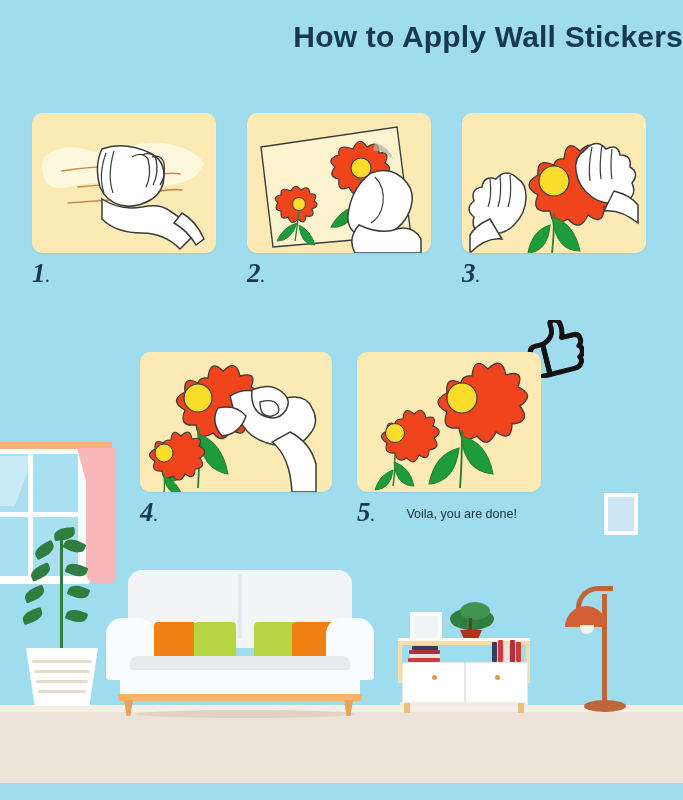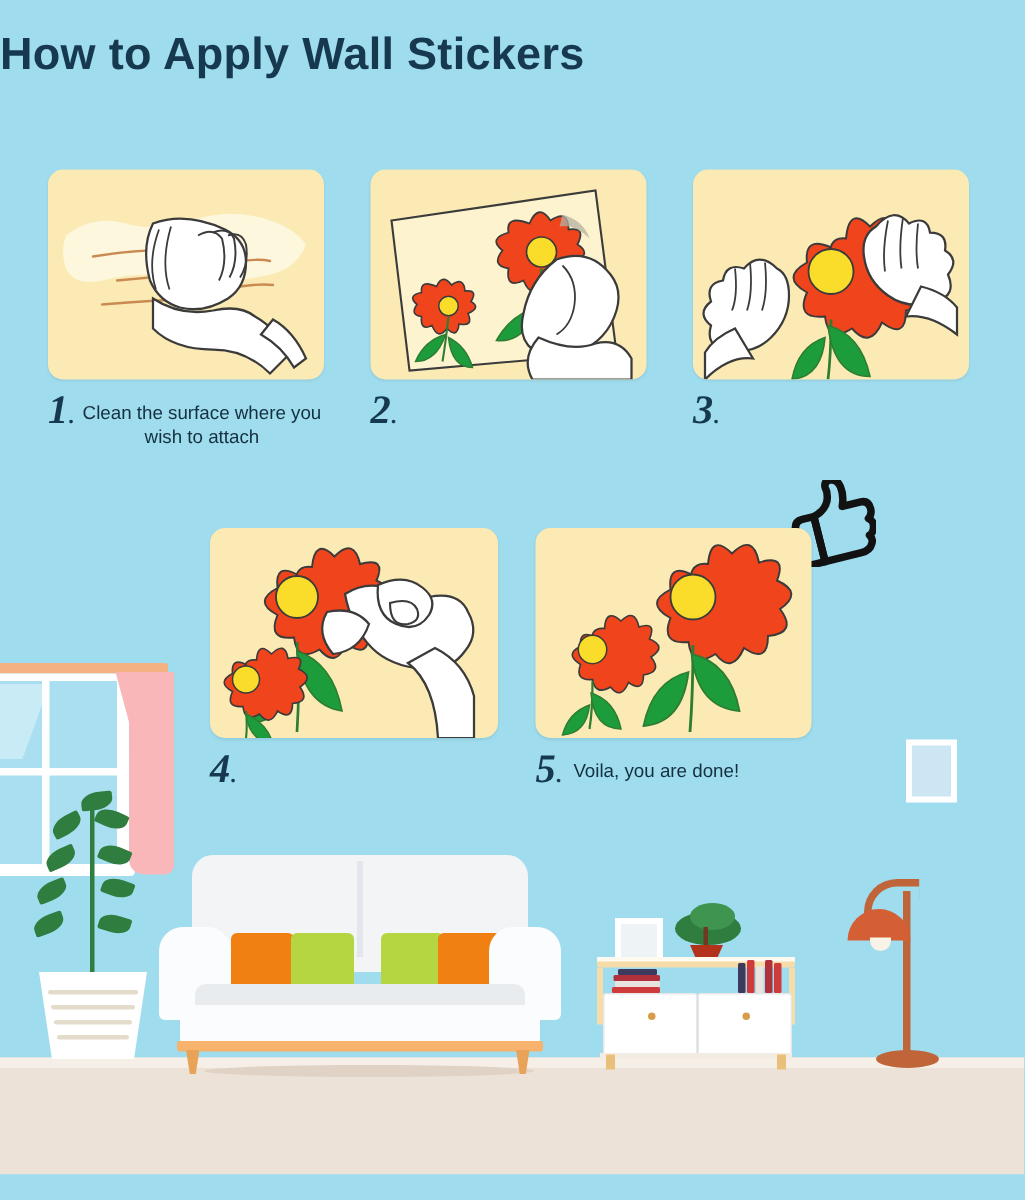--- a/index.html
+++ b/index.html
@@ -82,21 +82,21 @@
   .lamp-arc{position:absolute;left:8px;top:18px;width:32px;height:30px;border:5px solid #c0653a;
      border-bottom:none;border-right:none;border-radius:22px 0 0 0;}
   .lamp-shade{position:absolute;left:-3px;top:38px;width:42px;height:21px;background:#d55f34;
      border-radius:42px 42px 0 0;}
   .lamp-bulb{position:absolute;left:12px;top:57px;width:14px;height:9px;background:#f9f2e6;border-radius:0 0 7px 7px;}
   .lamp-base{position:absolute;left:16px;top:132px;width:42px;height:12px;background:#c0653a;border-radius:50%;}
   .frame-wall{position:absolute;left:604px;top:73px;width:34px;height:42px;background:#ffffff;}
   .frame-wall i{position:absolute;left:4px;top:4px;right:4px;bottom:4px;background:#cce7f3;display:block;}
 
   
-  .title{position:absolute;left:0;top:20px;width:683px;text-align:left;
+  .title{position:absolute;left:0;top:20px;width:683px;text-align:right;
      font-size:30px;font-weight:bold;color:#16394f;letter-spacing:.2px;}
 
   
   .step{position:absolute;}
   .card{background:#fbeab4;border-radius:10px;position:relative;overflow:hidden;
      box-shadow:0 1px 2px rgba(0,0,0,.07);}
   .cap{display:flex;align-items:flex-start;margin-top:7px;}
   .num{font-size:27px;font-weight:bold;color:#16394f;font-family:"Liberation Serif",serif;
      font-style:italic;line-height:1;margin-right:4px;}
   .num .dot{font-style:normal;font-size:15px;}
@@ -230,21 +230,20 @@
         <path d="M82 38 q-7 24 -1 42" stroke="#3b3b3b" stroke-width="1.2" fill="none"></path>
         <path d="M70 86 q18 12 40 8 q18 -4 28 4 q16 9 22 26 l-12 12 q-16 -16 -38 -16 q-26 0 -40 -14z" fill="#ffffff" stroke="#3b3b3b" stroke-width="1.5"></path>
         <path d="M100 44 q10 -6 16 2 q4 16 -2 28" stroke="#3b3b3b" stroke-width="1.3" fill="none"></path>
         <path d="M110 42 q10 -4 14 4 q3 15 -3 26" stroke="#3b3b3b" stroke-width="1.3" fill="none"></path>
         <path d="M120 44 q9 -3 12 6 q2 13 -4 22" stroke="#3b3b3b" stroke-width="1.3" fill="none"></path>
         <path d="M142 110 q14 8 22 22 l8 -6 q-8 -18 -22 -26z" fill="#ffffff" stroke="#3b3b3b" stroke-width="1.5"></path>
       </svg>
     </div>
     <div class="cap">
       <span class="num"><span>1</span><span class="dot">.</span></span>
-      <span class="txt">Clean the surface where you wish to attach</span>
     </div>
   </div>
 
   <div class="step" style="left:247px;top:113px;width:184px;">
     <div class="card" style="width:184px;height:140px;">
       <svg class="ill" viewBox="0 0 184 140">
         <polygon points="14,34 150,14 164,122 26,134" fill="#fdf3cf" stroke="#3b3b3b" stroke-width="1.4"></polygon>
         <path d="M106 36 q6 -14 14 -2 q12 -8 12 6 q12 -2 6 10 q10 6 -2 12 q6 12 -8 10 q-2 14 -12 4 q-8 12 -14 -2 q-12 6 -10 -8 q-12 -2 -4 -12 q-10 -8 4 -12 q-2 -12 14 -6z" fill="#f0441c" stroke="#3b3b3b" stroke-width="1.2"></path>
         <circle cx="114" cy="55" r="10" fill="#f9dd2a" stroke="#3b3b3b" stroke-width="1.1"></circle>
         <path d="M44 78 q4 -9 10 -1 q8 -6 9 4 q9 -1 4 7 q7 4 -2 8 q4 9 -6 7 q-1 10 -8 3 q-6 8 -10 -2 q-8 4 -7 -6 q-8 -1 -3 -8 q-7 -6 3 -8 q-1 -9 10 -4z" fill="#f0441c" stroke="#3b3b3b" stroke-width="1.1"></path>
@@ -335,17 +334,17 @@
         <path d="M102 96 q-24 6 -30 36 q26 -2 30 -36z" fill="#1d9c3c" stroke="#2e7d32" stroke-width="1.2"></path>
         <path d="M38 80 q-3 -14 8 -13 q1 -14 11 -5 q9 -9 12 4 q12 -4 7 8 q12 5 1 12 q8 10 -5 12 q0 12 -10 5 q-5 12 -12 3 q-10 6 -12 -5 q-12 1 -8 -10 q-11 -7 0 -12 q-1 -12 10 -6z" fill="#f0441c" stroke="#3b3b3b" stroke-width="1.1"></path>
         <circle cx="38" cy="81" r="9.5" fill="#f9dd2a" stroke="#3b3b3b" stroke-width="1"></circle>
         <path d="M38 102 q0 20 -2 32" stroke="#2e7d32" stroke-width="1.5" fill="none"></path>
         <path d="M37 110 q16 5 20 24 q-18 0 -20 -24z" fill="#1d9c3c" stroke="#2e7d32" stroke-width="1"></path>
         <path d="M36 118 q-14 5 -18 20 q16 -1 18 -20z" fill="#1d9c3c" stroke="#2e7d32" stroke-width="1"></path>
       </svg>
     </div>
     <div class="cap">
       <span class="num"><span>5</span><span class="dot">.</span></span>
-      <span class="txt" style="text-align:left;padding-left:4px;">Voila, you are done!</span>
+      <span class="txt" style="text-align:center;padding-left:4px;">Voila, you are done!</span>
     </div>
   </div>
 
 </div>
 
 </body></html>

